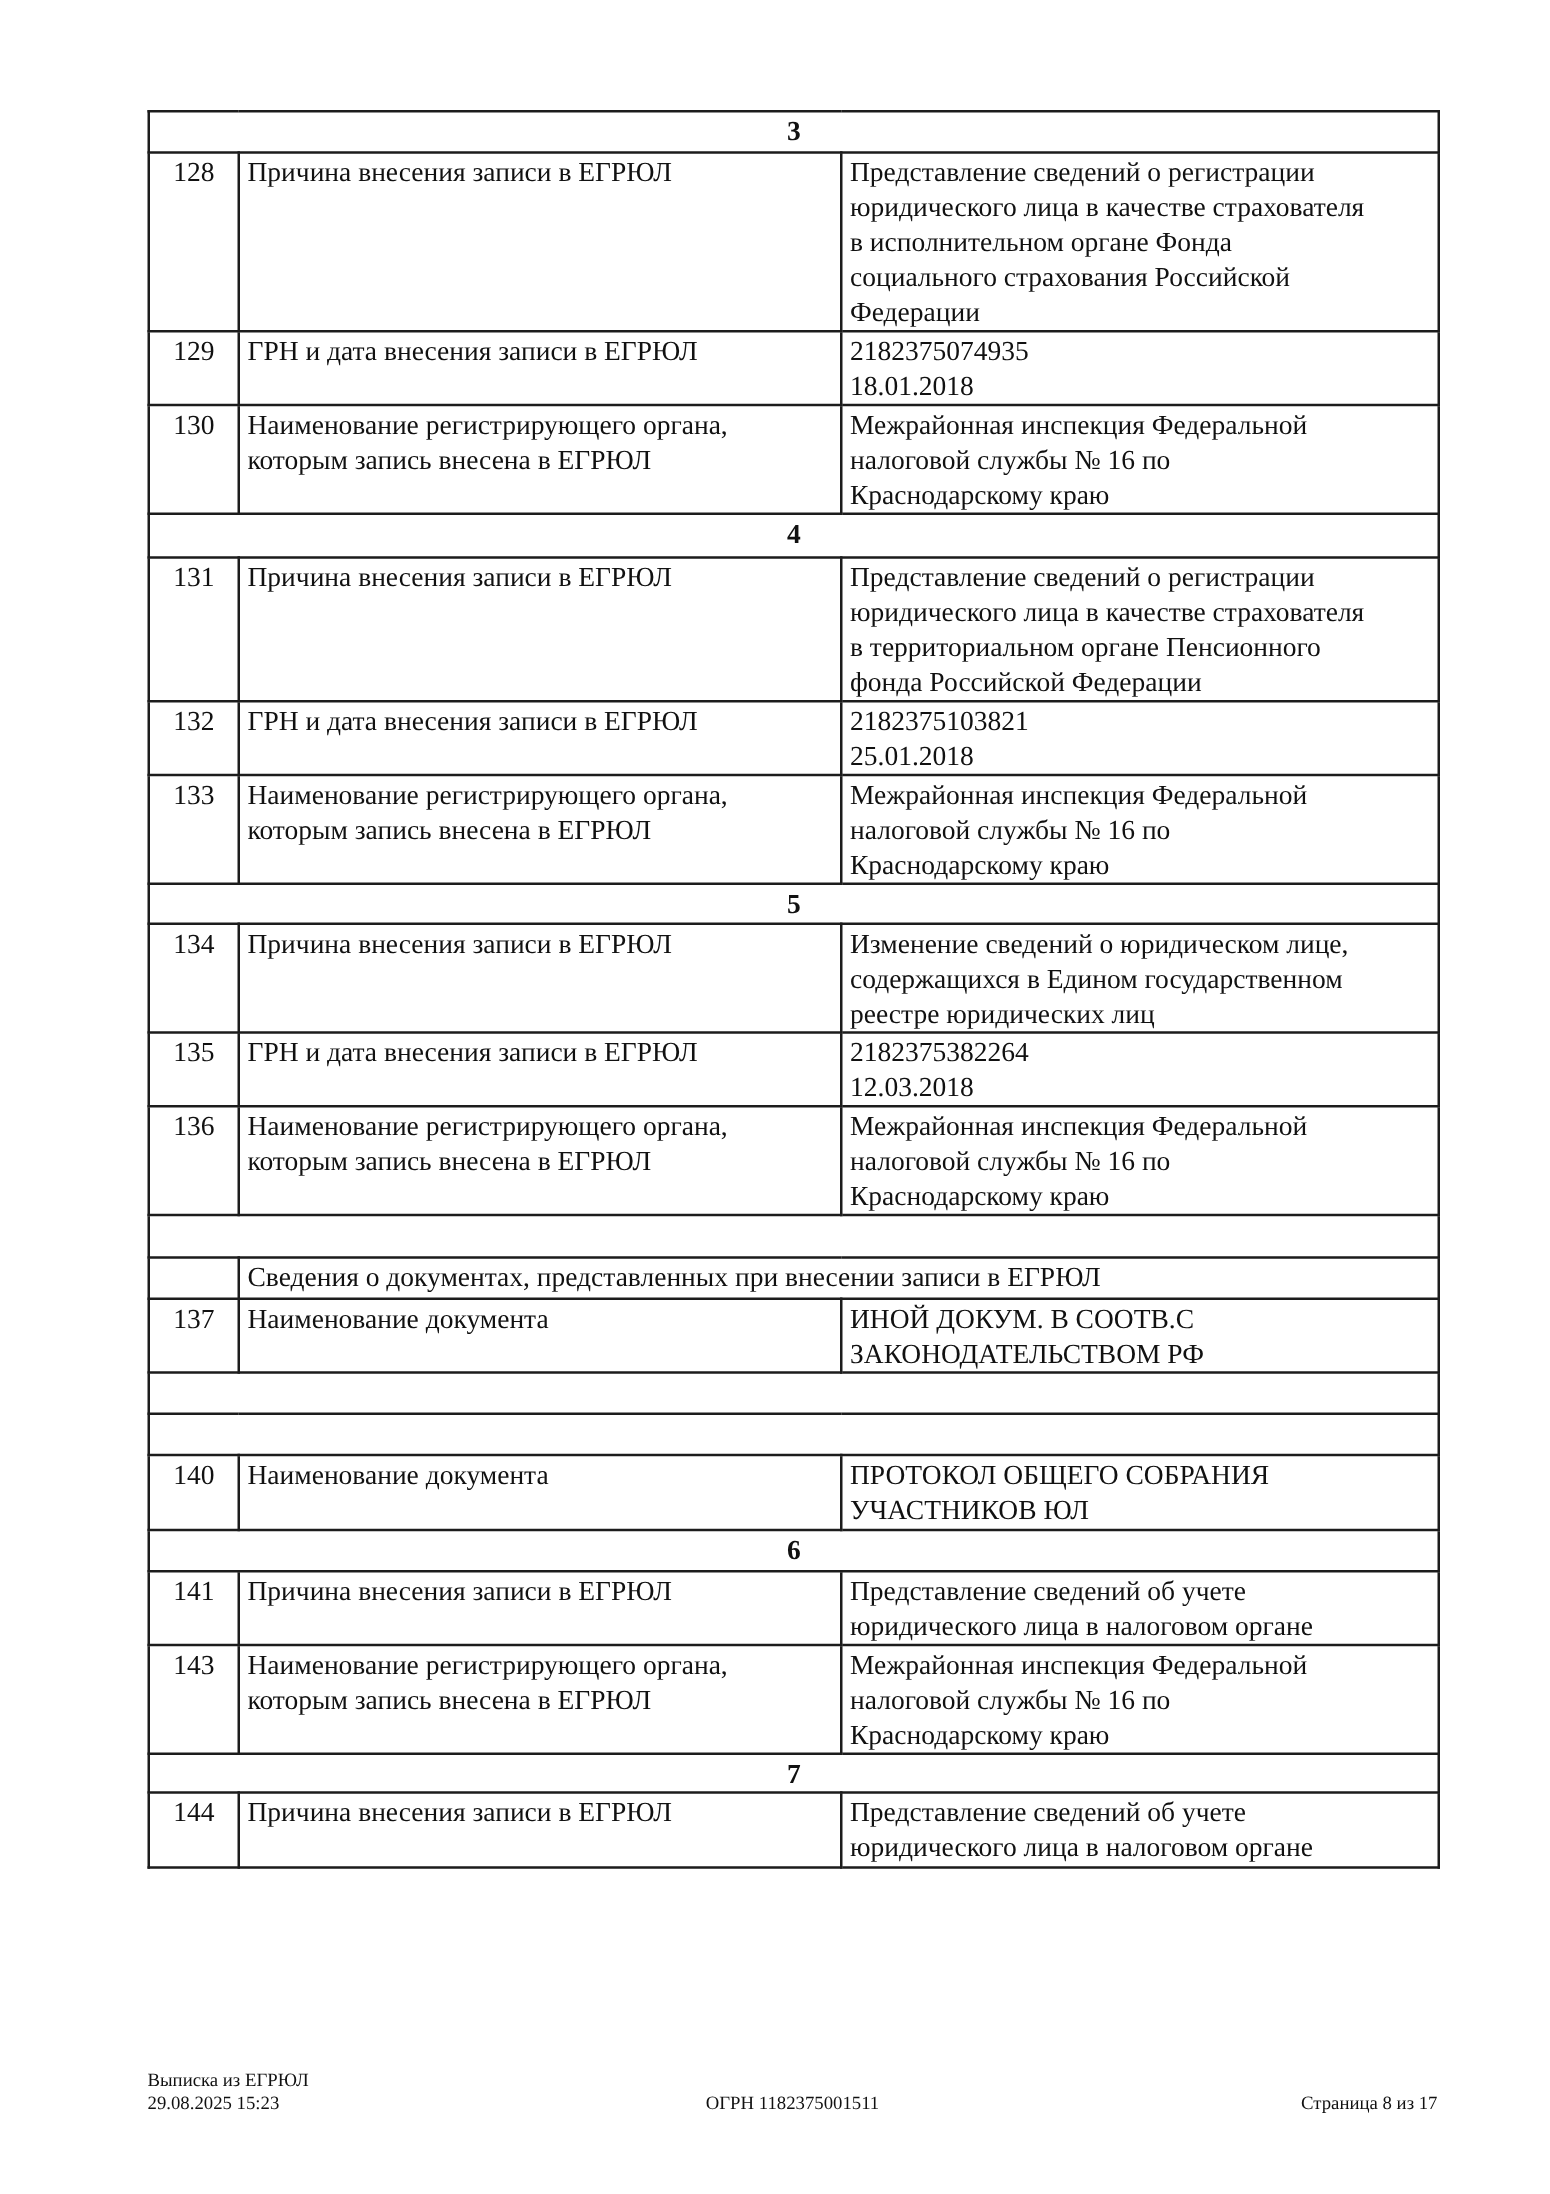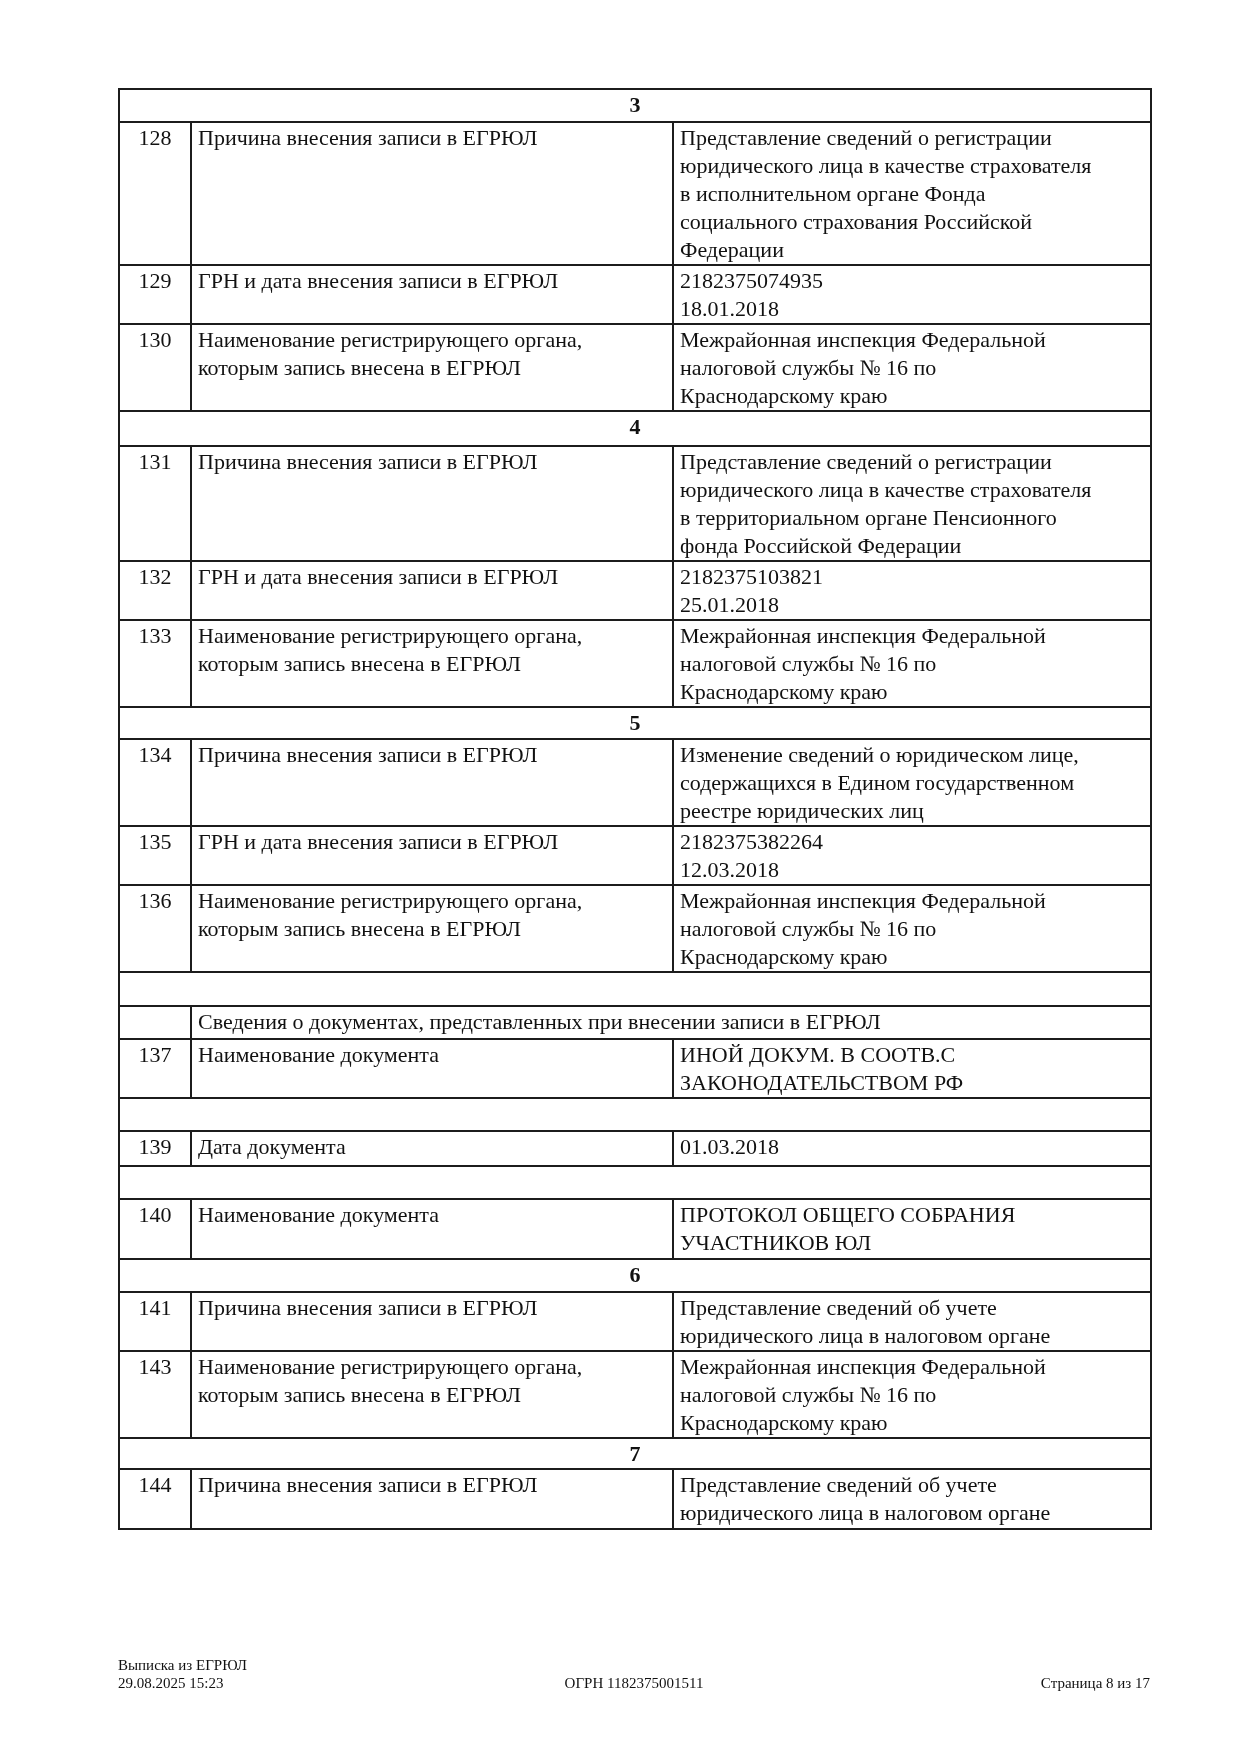--- a/index.html
+++ b/index.html
@@ -125,25 +125,20 @@
         </tr>
         <tr style="height: 57px;">
           <td class="num">137</td>
           <td class="name">Наименование документа</td>
           <td class="val">ИНОЙ ДОКУМ. В СООТВ.С
 ЗАКОНОДАТЕЛЬСТВОМ РФ</td>
         </tr>
         <tr style="height: 33px;">
           <td class="gap" colspan="3"></td>
         </tr>
-        <tr style="height: 35px;">
-          <td class="num">139</td>
-          <td class="name">Дата документа</td>
-          <td class="val">01.03.2018</td>
-        </tr>
         <tr style="height: 33px;">
           <td class="gap" colspan="3"></td>
         </tr>
         <tr style="height: 60px;">
           <td class="num">140</td>
           <td class="name">Наименование документа</td>
           <td class="val">ПРОТОКОЛ ОБЩЕГО СОБРАНИЯ
 УЧАСТНИКОВ ЮЛ</td>
         </tr>
         <tr style="height: 33px;">

